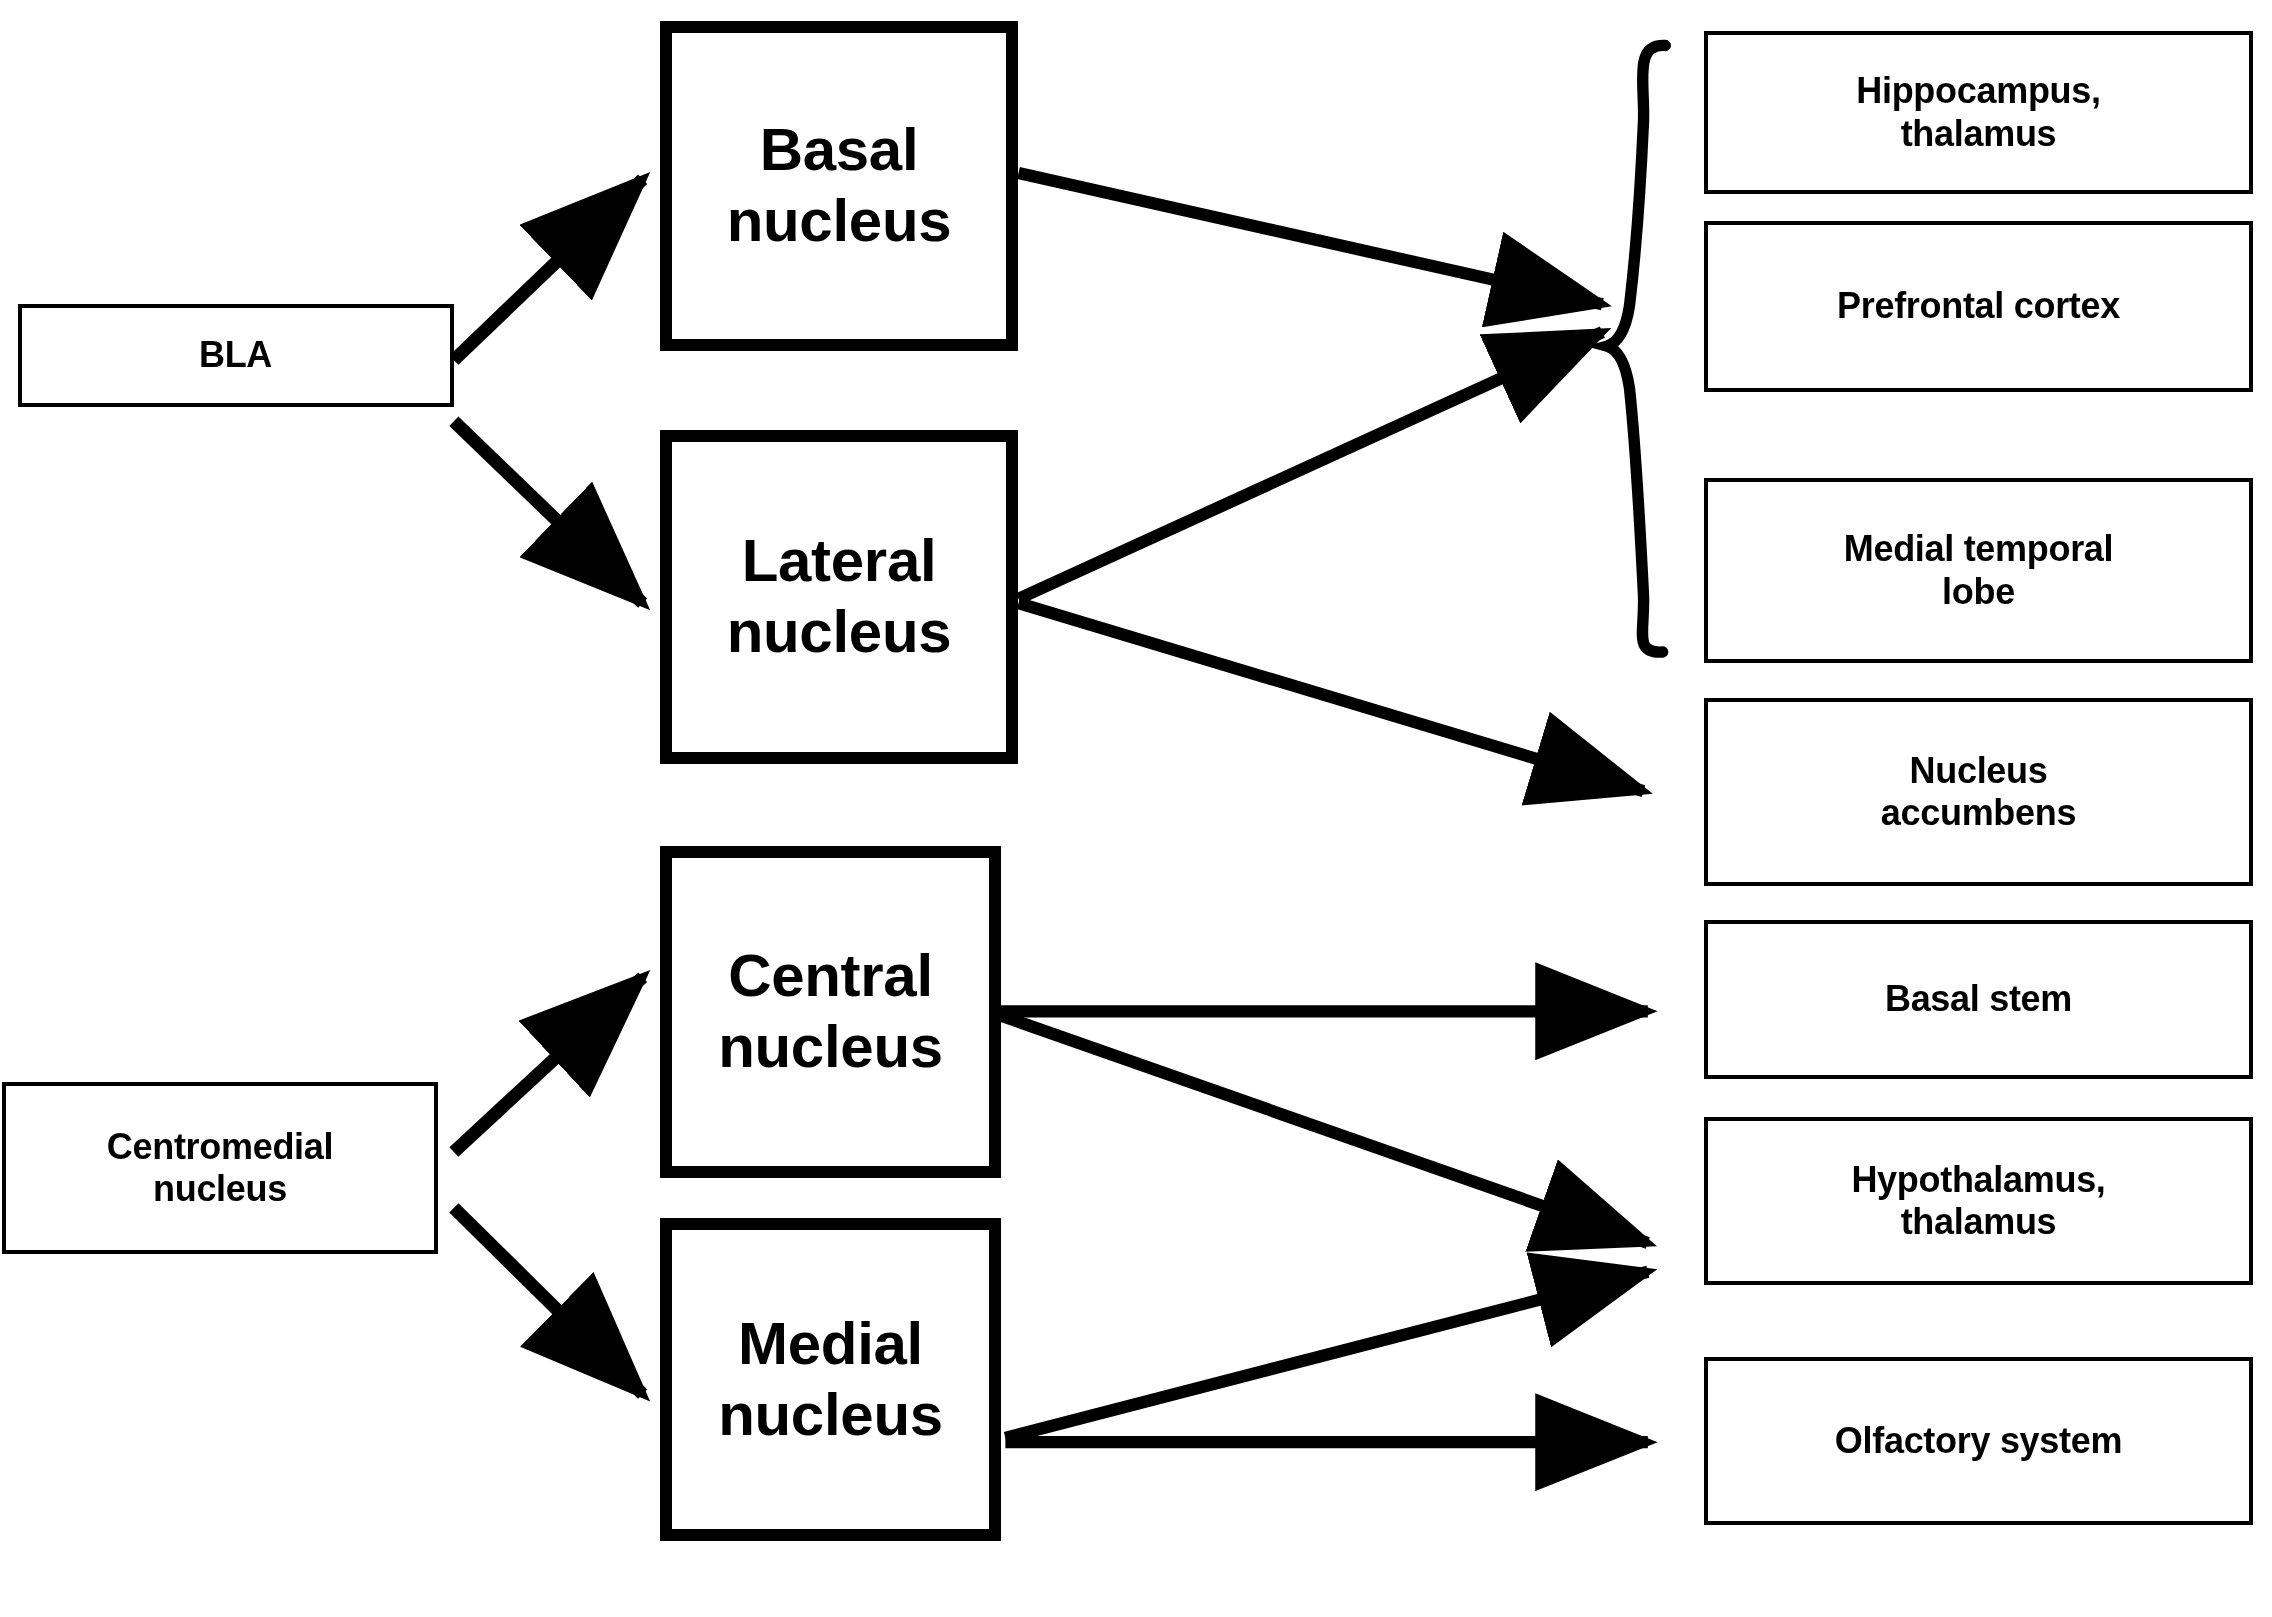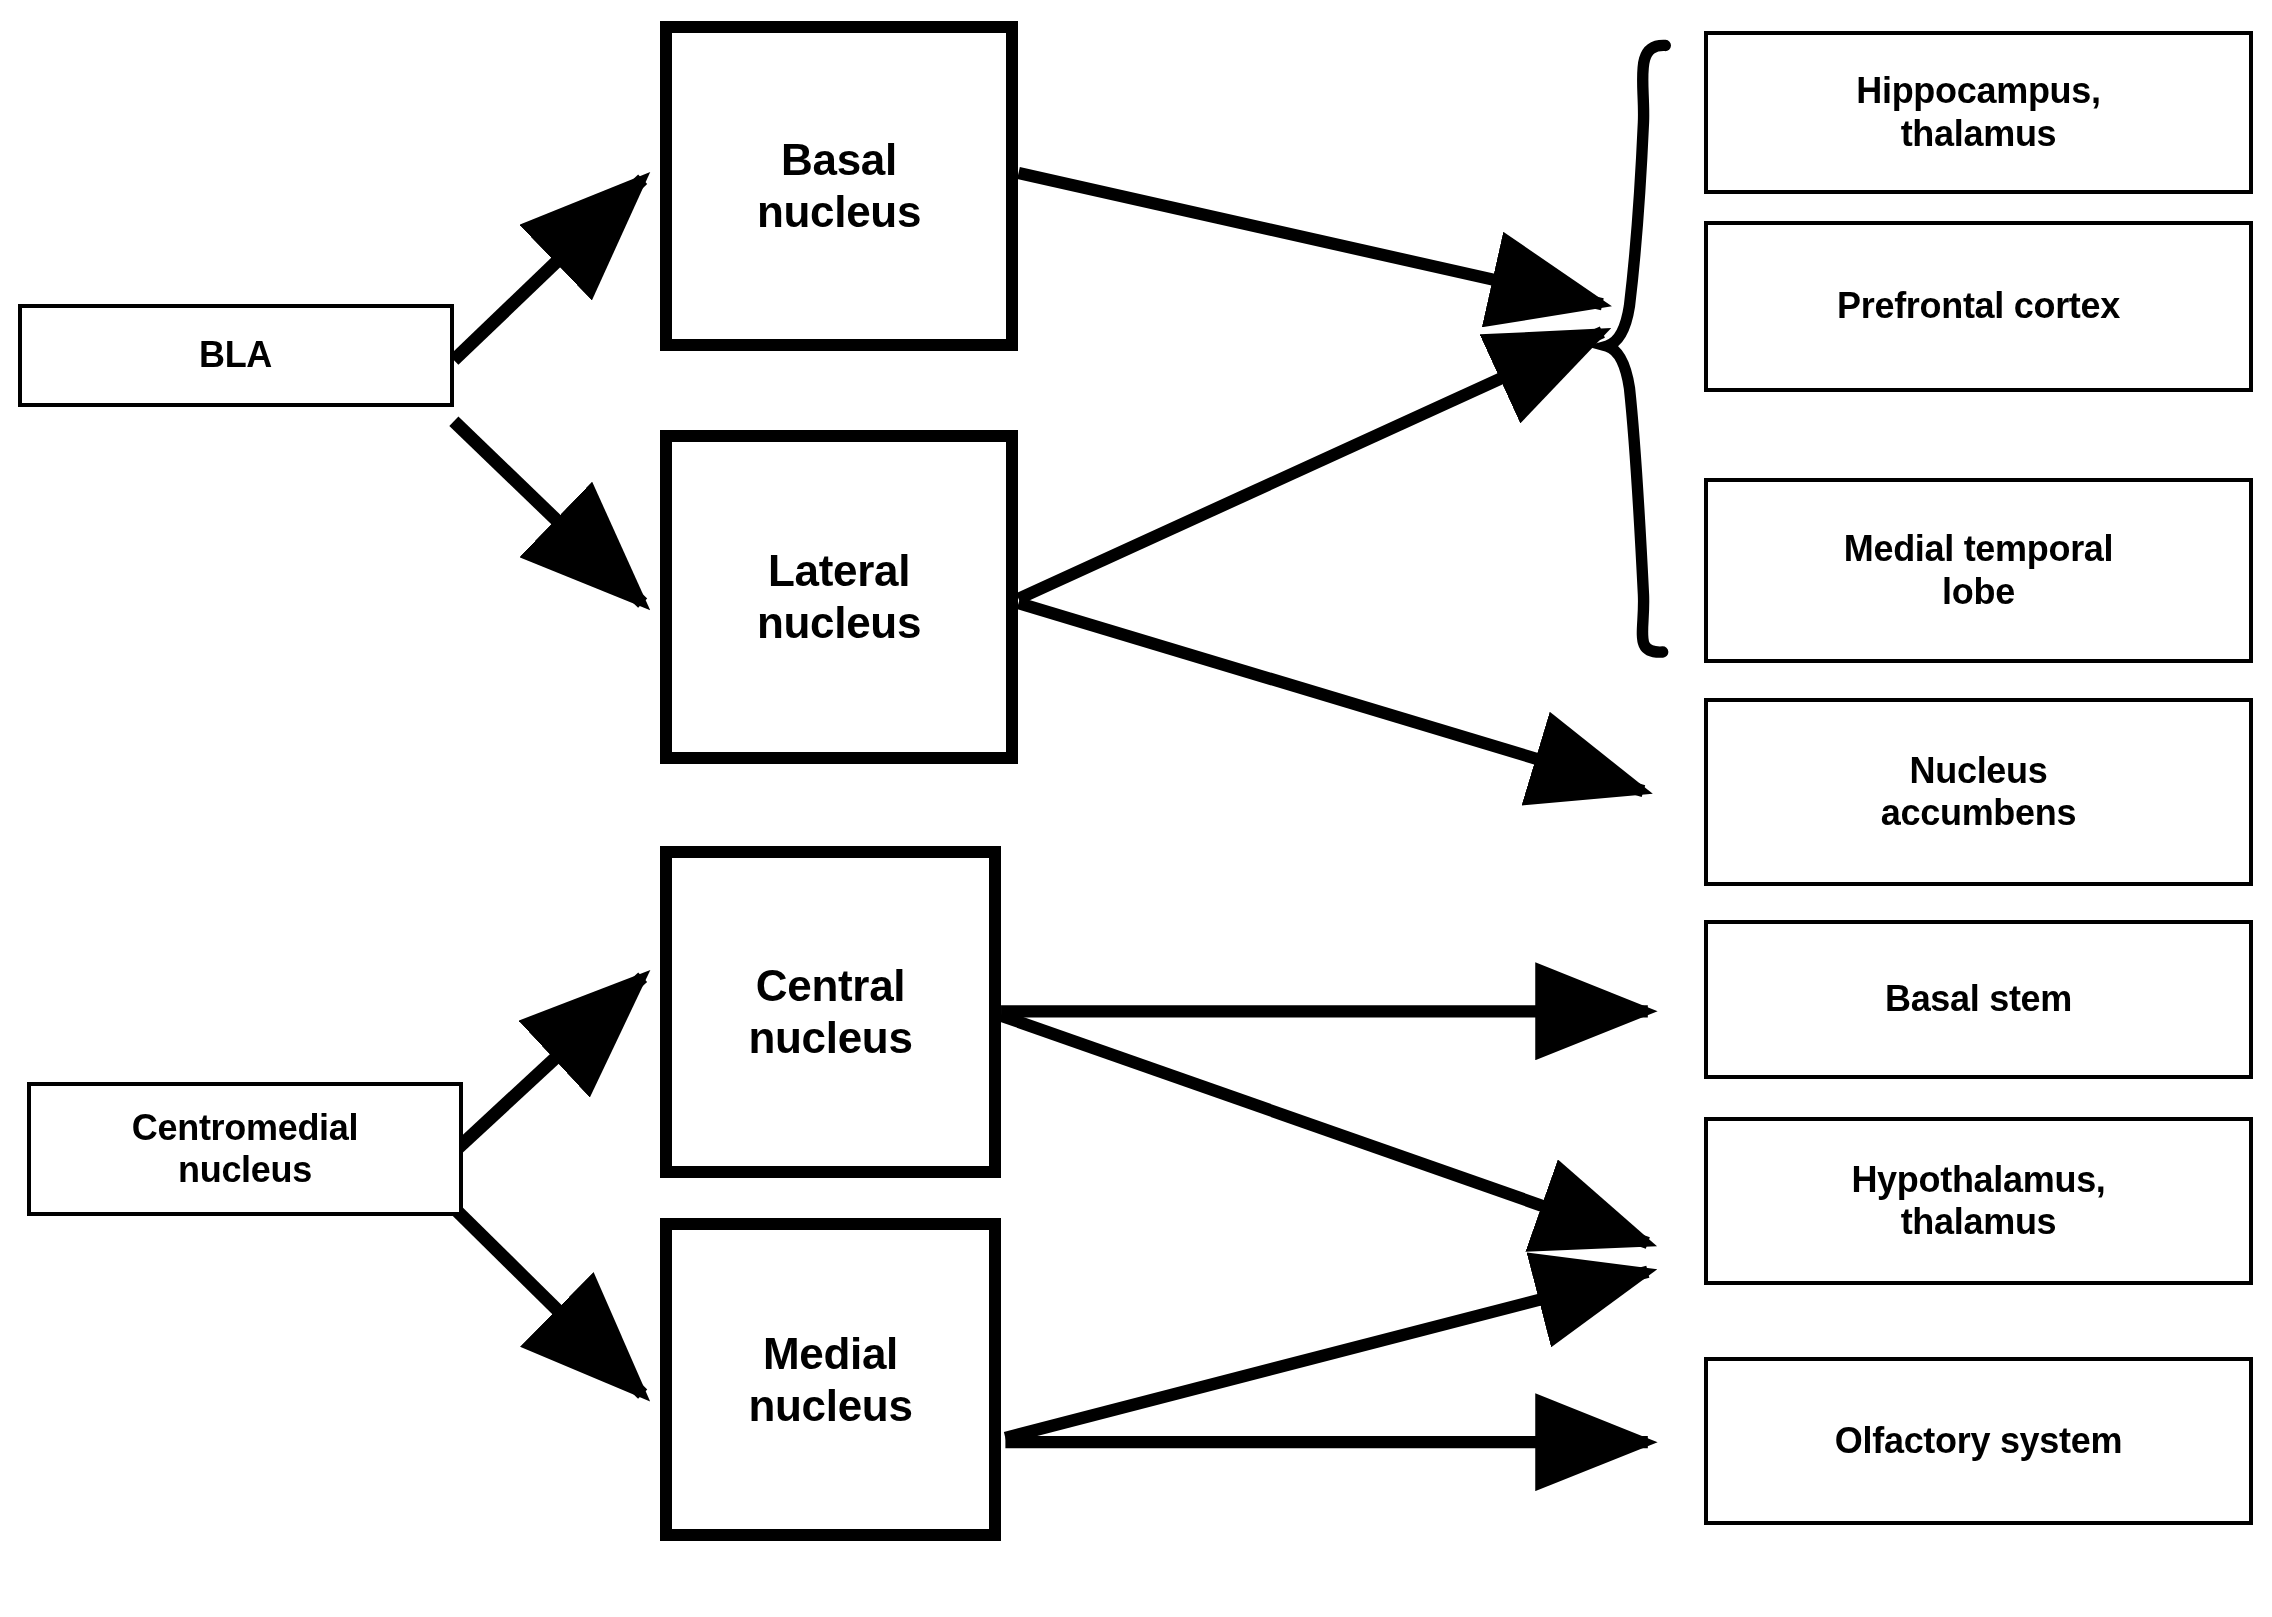--- a/index.html
+++ b/index.html
@@ -34,21 +34,21 @@
     padding: 0 8.7px;
   }
   
   .node.thin {
     border: 4.4px solid #000000;
     font-size: 36px;
   }
   
   .node.thick {
     border: 12.2px solid #000000;
-    font-size: 44px;
+    font-size: 60px;
   }
   svg.edges {
     position: absolute;
     left: 0;
     top: 0;
     width: 2273px;
     height: 1617px;
     pointer-events: none;
   }
 </style>
@@ -92,21 +92,21 @@
              C 1860,376 1852,392 1838,396
              C 1852,400 1860,418 1864,444
              C 1870,500 1876,600 1880,680
              C 1882,722 1868,748 1902,746" fill="none" stroke="#000000" stroke-width="13" stroke-linecap="round"></path>
   </svg>
 
   <div class="node thin" style="left:17.5px; top:304px; width:436px; height:103px;">
     <span class="label">BLA</span>
   </div>
 
-  <div class="node thin" style="left:27px; top:1082px; width:436px; height:134px;justify-content:center;">
+  <div class="node thin" style="left:2px; top:1082px; width:436px; height:172px;justify-content:center;">
     <span class="label">Centromedial
 nucleus</span>
   </div>
 
   <div class="node thick" style="left:660px; top:21px; width:358px; height:330px;">
     <span class="label">Basal
 nucleus</span>
   </div>
 
   <div class="node thick" style="left:660px; top:430px; width:358px; height:334px;">

